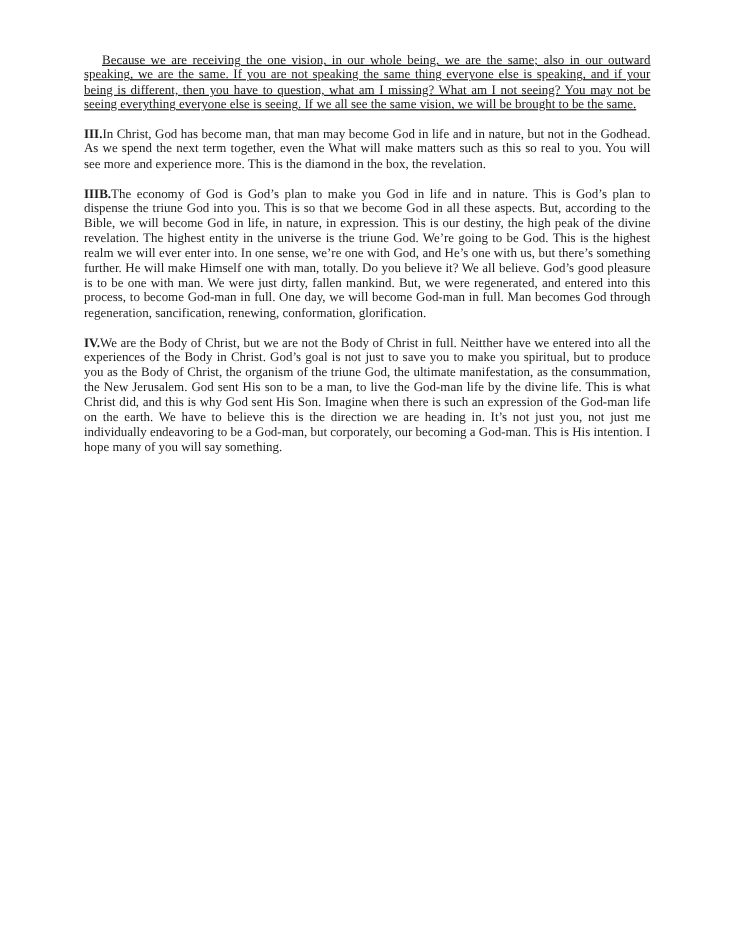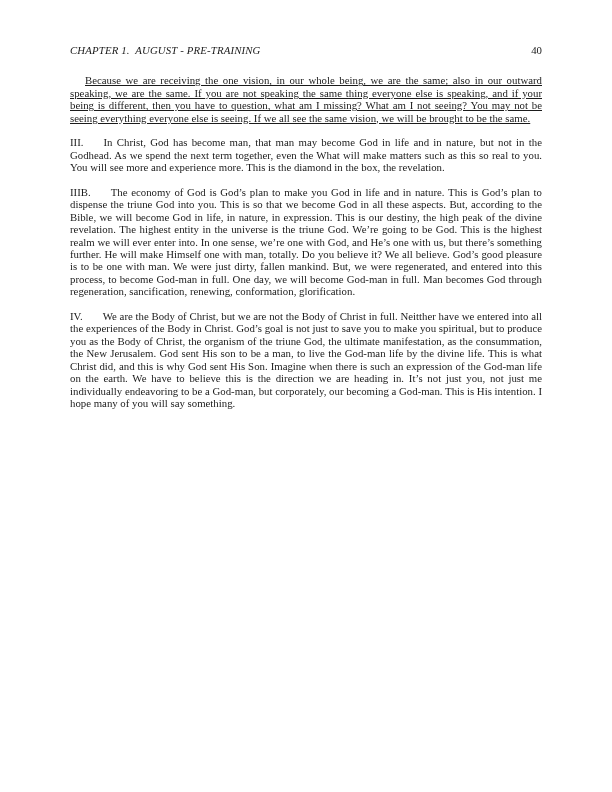--- a/index.html
+++ b/index.html
@@ -35,31 +35,27 @@
   }
   .content .para {
     margin: 0 0 12.4px 0;
     text-align: justify;
   }
   .content .para.indented {
     text-indent: 15px;
     text-decoration: underline;
   }
   .para-label {
-    font-weight: normal;
-    margin-right: 20px;
+    font-weight: bold;
+    margin-right: 0;
   }
 </style>
 </head>
 <body>
 
 <div class="page">
-  <div class="running-header">
-    <span class="chapter-title">CHAPTER 1. AUGUST - PRE-TRAINING</span>
-    <span class="page-number">40</span>
-  </div>
   <div class="content">
       <p class="para indented"><span>Because we are receiving the one vision, in our whole being, we are the same; also in our outward speaking, we are the same. If you are not speaking the same thing everyone else is speaking, and if your being is different, then you have to question, what am I missing? What am I not seeing? You may not be seeing everything everyone else is seeing. If we all see the same vision, we will be brought to be the same.</span></p>
       <p class="para labeled"><span class="para-label">III.</span><span>In Christ, God has become man, that man may become God in life and in nature, but not in the Godhead. As we spend the next term together, even the What will make matters such as this so real to you. You will see more and experience more. This is the diamond in the box, the revelation.</span></p>
       <p class="para labeled"><span class="para-label">IIIB.</span><span>The economy of God is God’s plan to make you God in life and in nature. This is God’s plan to dispense the triune God into you. This is so that we become God in all these aspects. But, according to the Bible, we will become God in life, in nature, in expression. This is our destiny, the high peak of the divine revelation. The highest entity in the universe is the triune God. We’re going to be God. This is the highest realm we will ever enter into. In one sense, we’re one with God, and He’s one with us, but there’s something further. He will make Himself one with man, totally. Do you believe it? We all believe. God’s good pleasure is to be one with man. We were just dirty, fallen mankind. But, we were regenerated, and entered into this process, to become God-man in full. One day, we will become God-man in full. Man becomes God through regeneration, sancification, renewing, conformation, glorification.</span></p>
       <p class="para labeled"><span class="para-label">IV.</span><span>We are the Body of Christ, but we are not the Body of Christ in full. Neitther have we entered into all the experiences of the Body in Christ. God’s goal is not just to save you to make you spiritual, but to produce you as the Body of Christ, the organism of the triune God, the ultimate manifestation, as the consummation, the New Jerusalem. God sent His son to be a man, to live the God-man life by the divine life. This is what Christ did, and this is why God sent His Son. Imagine when there is such an expression of the God-man life on the earth. We have to believe this is the direction we are heading in. It’s not just you, not just me individually endeavoring to be a God-man, but corporately, our becoming a God-man. This is His intention. I hope many of you will say something.</span></p>
     </div>
 </div>
 
 </body></html>

